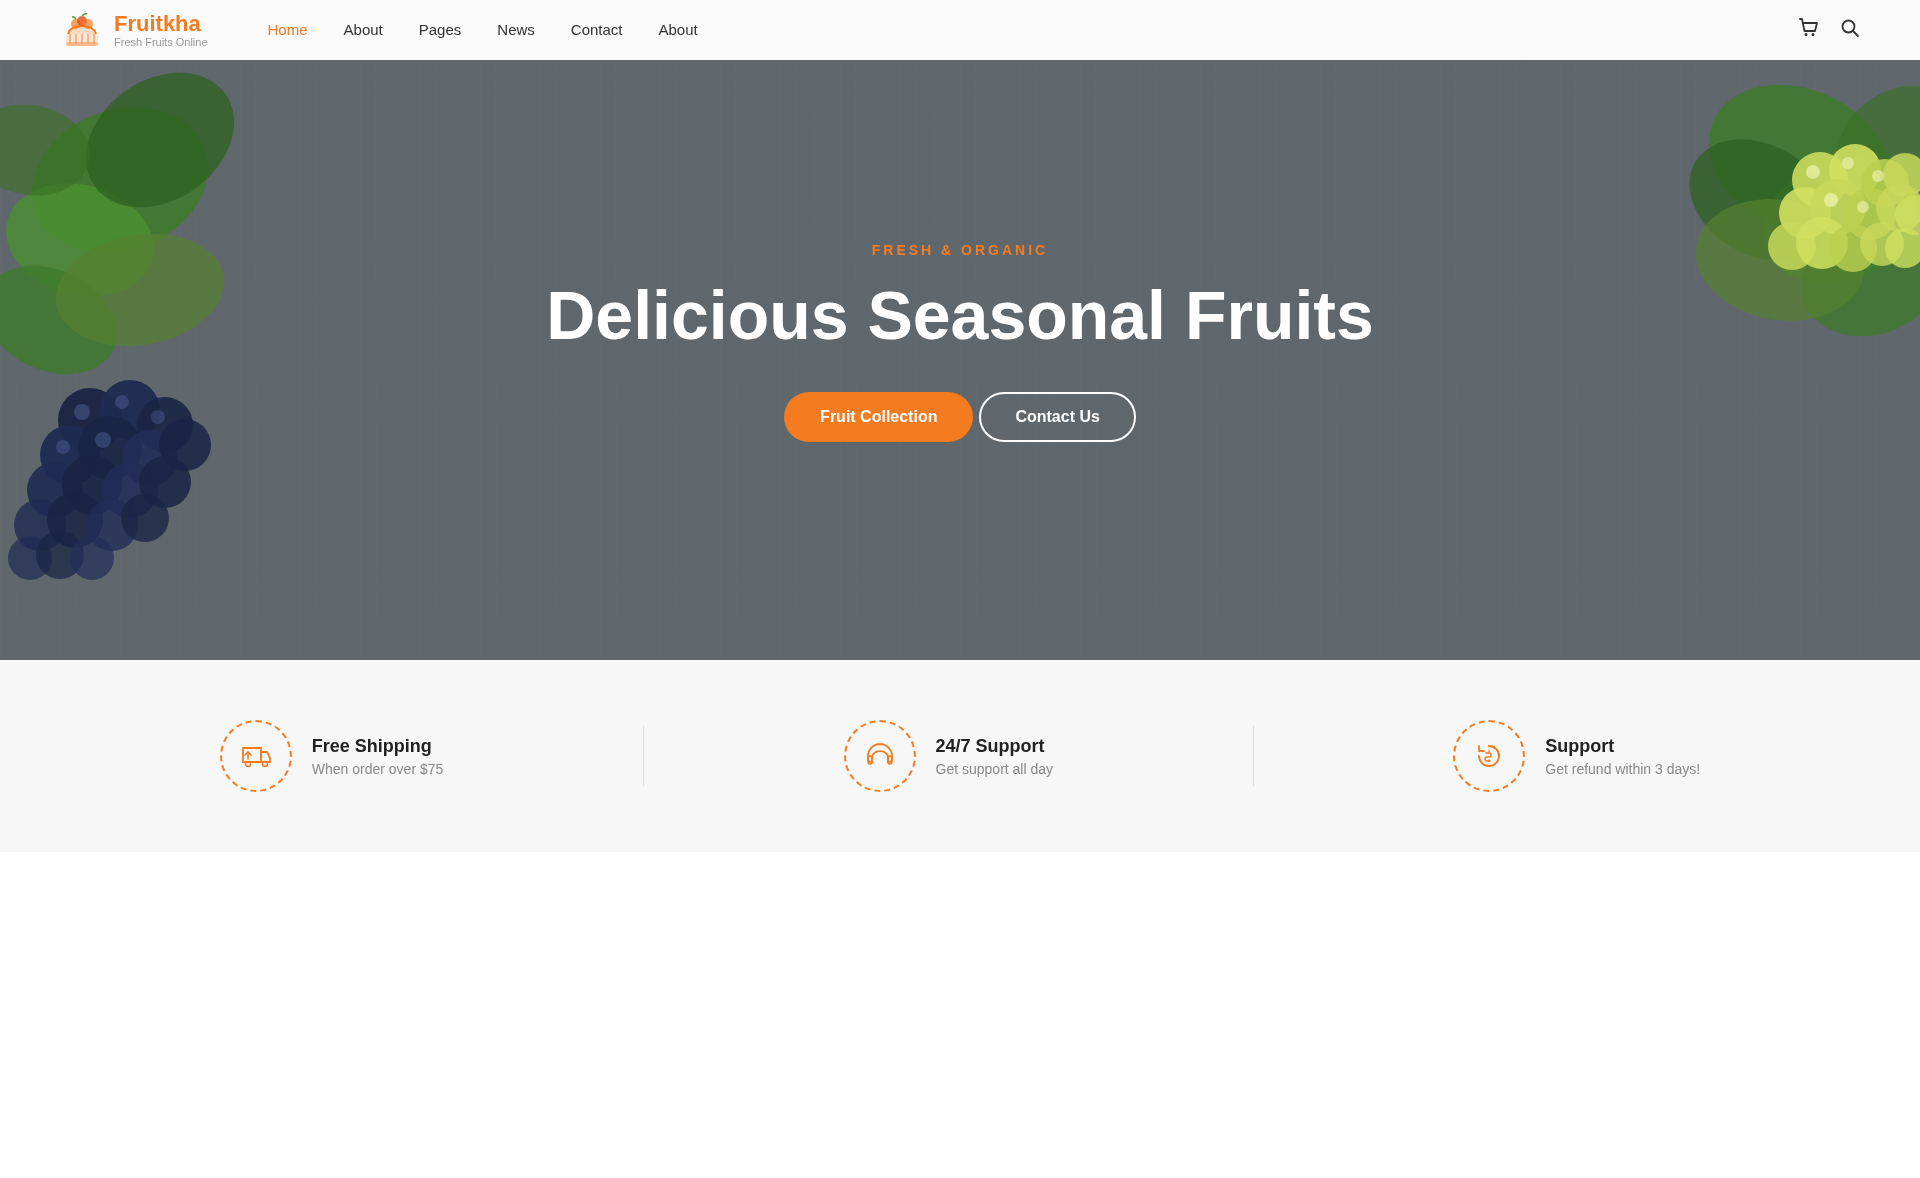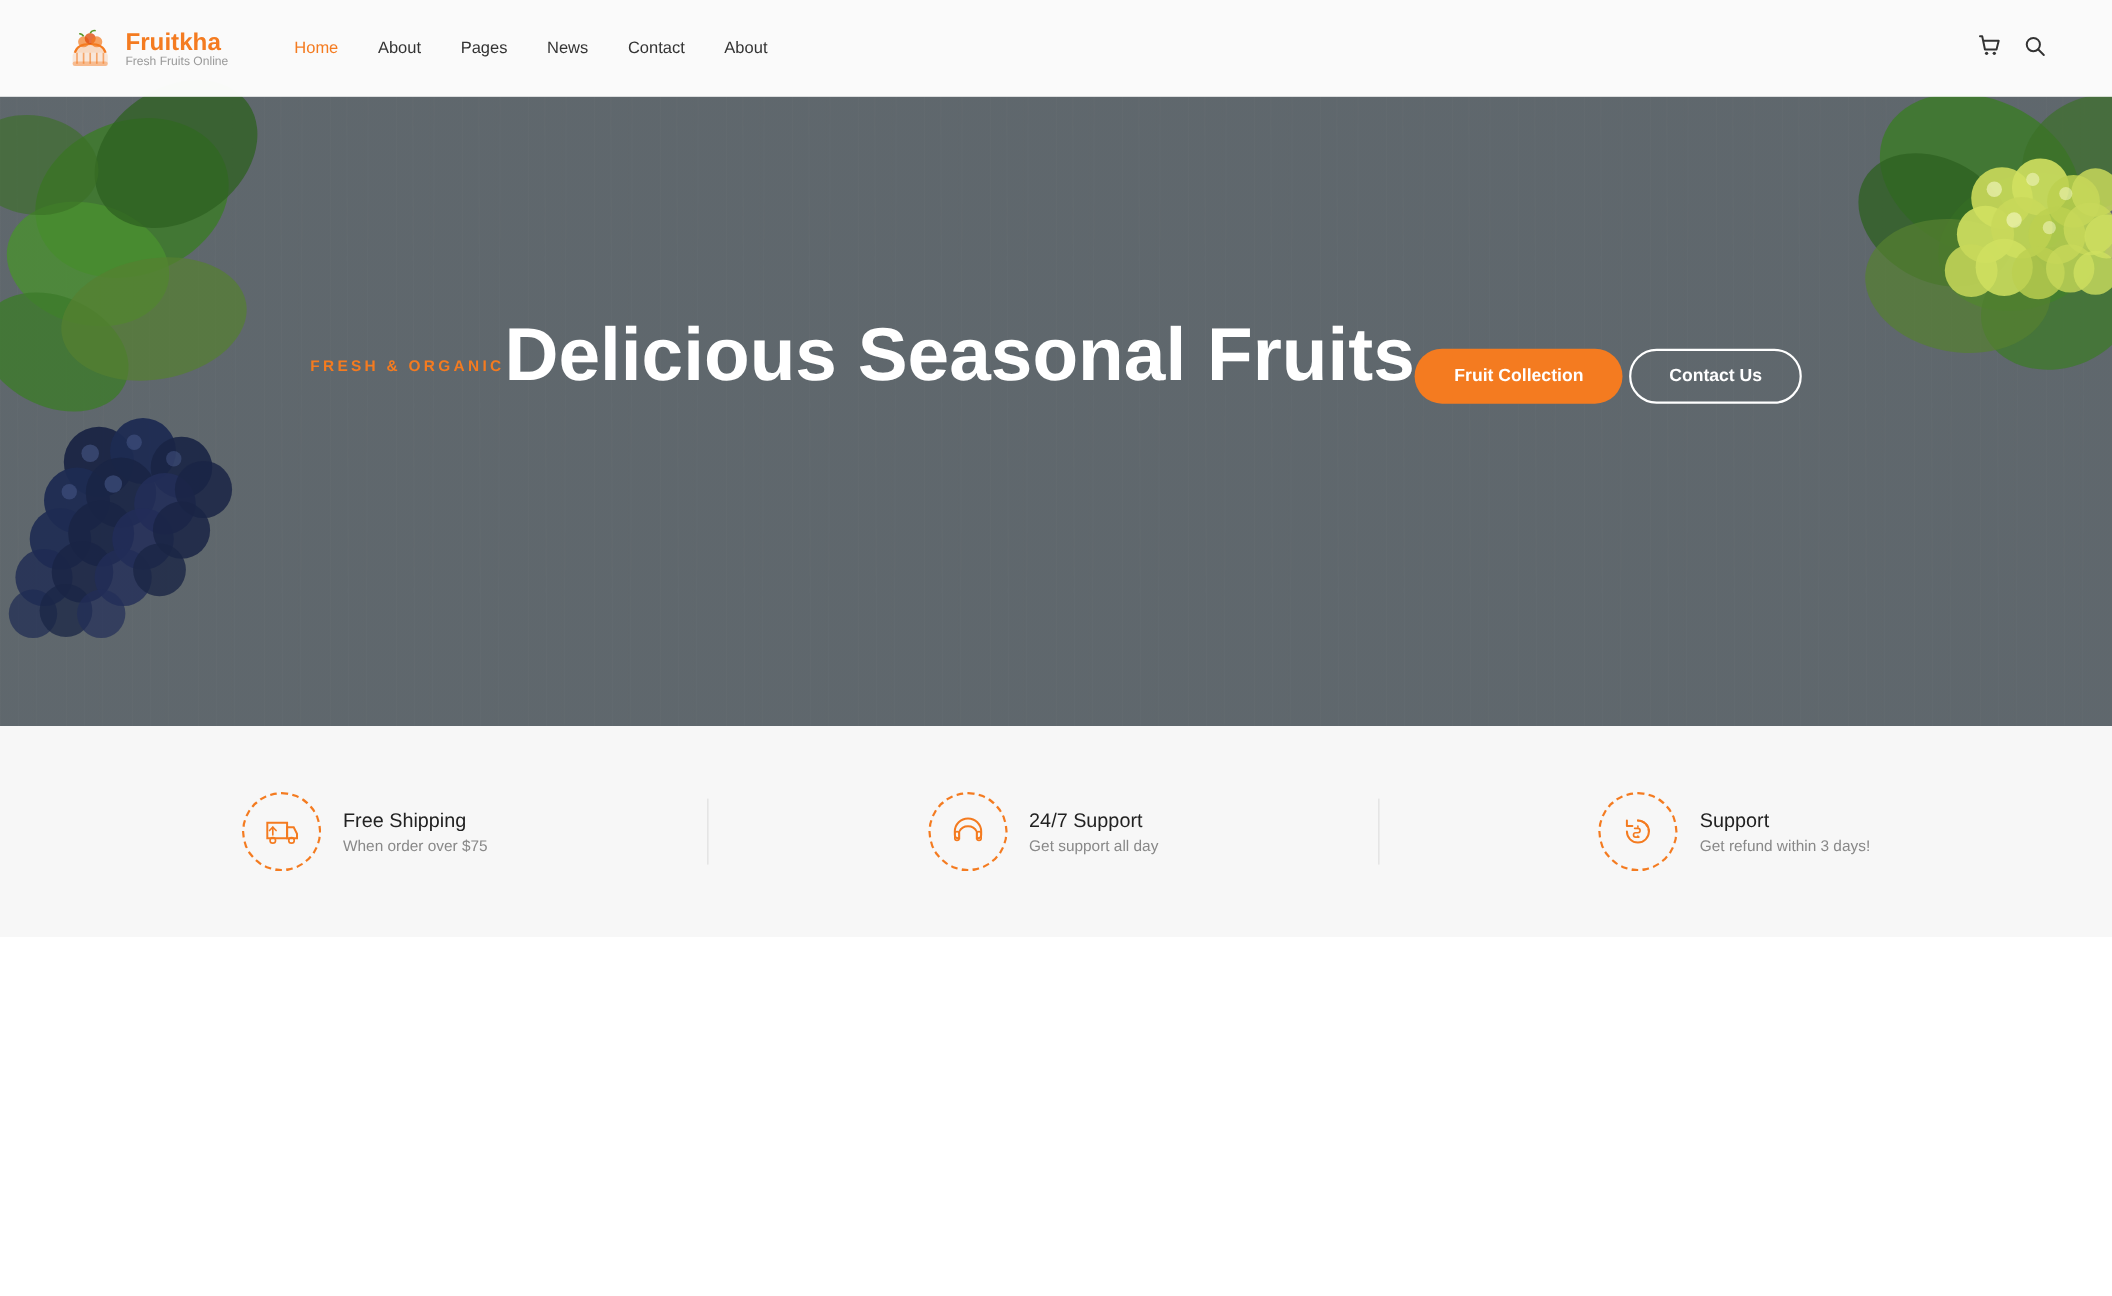--- a/index.html
+++ b/index.html
@@ -6,21 +6,21 @@
     body { font-family: 'Segoe UI', Arial, sans-serif; background: #fff; }
 
     
     nav {
       position: absolute;
       top: 0; left: 0; right: 0;
       z-index: 10;
       display: flex;
       align-items: center;
       padding: 0 60px;
-      height: 88px;
+      height: 60px;
       background: rgba(255,255,255,0.97);
     }
     .logo {
       display: flex;
       align-items: center;
       gap: 10px;
       text-decoration: none;
       margin-right: 60px;
     }
     .logo-icon {
@@ -88,21 +88,21 @@
           rgba(130,130,120,0.05) 2px,
           transparent 2px,
           transparent 30px
         ),
         #8a9090;
     }
     .hero-content {
       position: relative;
       z-index: 5;
       display: flex;
-      flex-direction: row;
+      flex-direction: column;
       align-items: center;
       justify-content: center;
       height: 100%;
       text-align: center;
       padding-top: 24px;
     }
     .hero-subtitle {
       font-size: 14px;
       font-weight: 700;
       letter-spacing: 3px;
@@ -180,21 +180,21 @@
       height: 72px;
       border-radius: 50%;
       border: 2px dashed #f47b20;
       display: flex;
       align-items: center;
       justify-content: center;
       flex-shrink: 0;
     }
     .feature-text h3 {
       font-size: 18px;
-      font-weight: 400;
+      font-weight: 700;
       color: #222;
       margin-bottom: 4px;
     }
     .feature-text p {
       font-size: 14px;
       color: #888;
     }
     .feature-divider {
       width: 1px;
       height: 60px;

